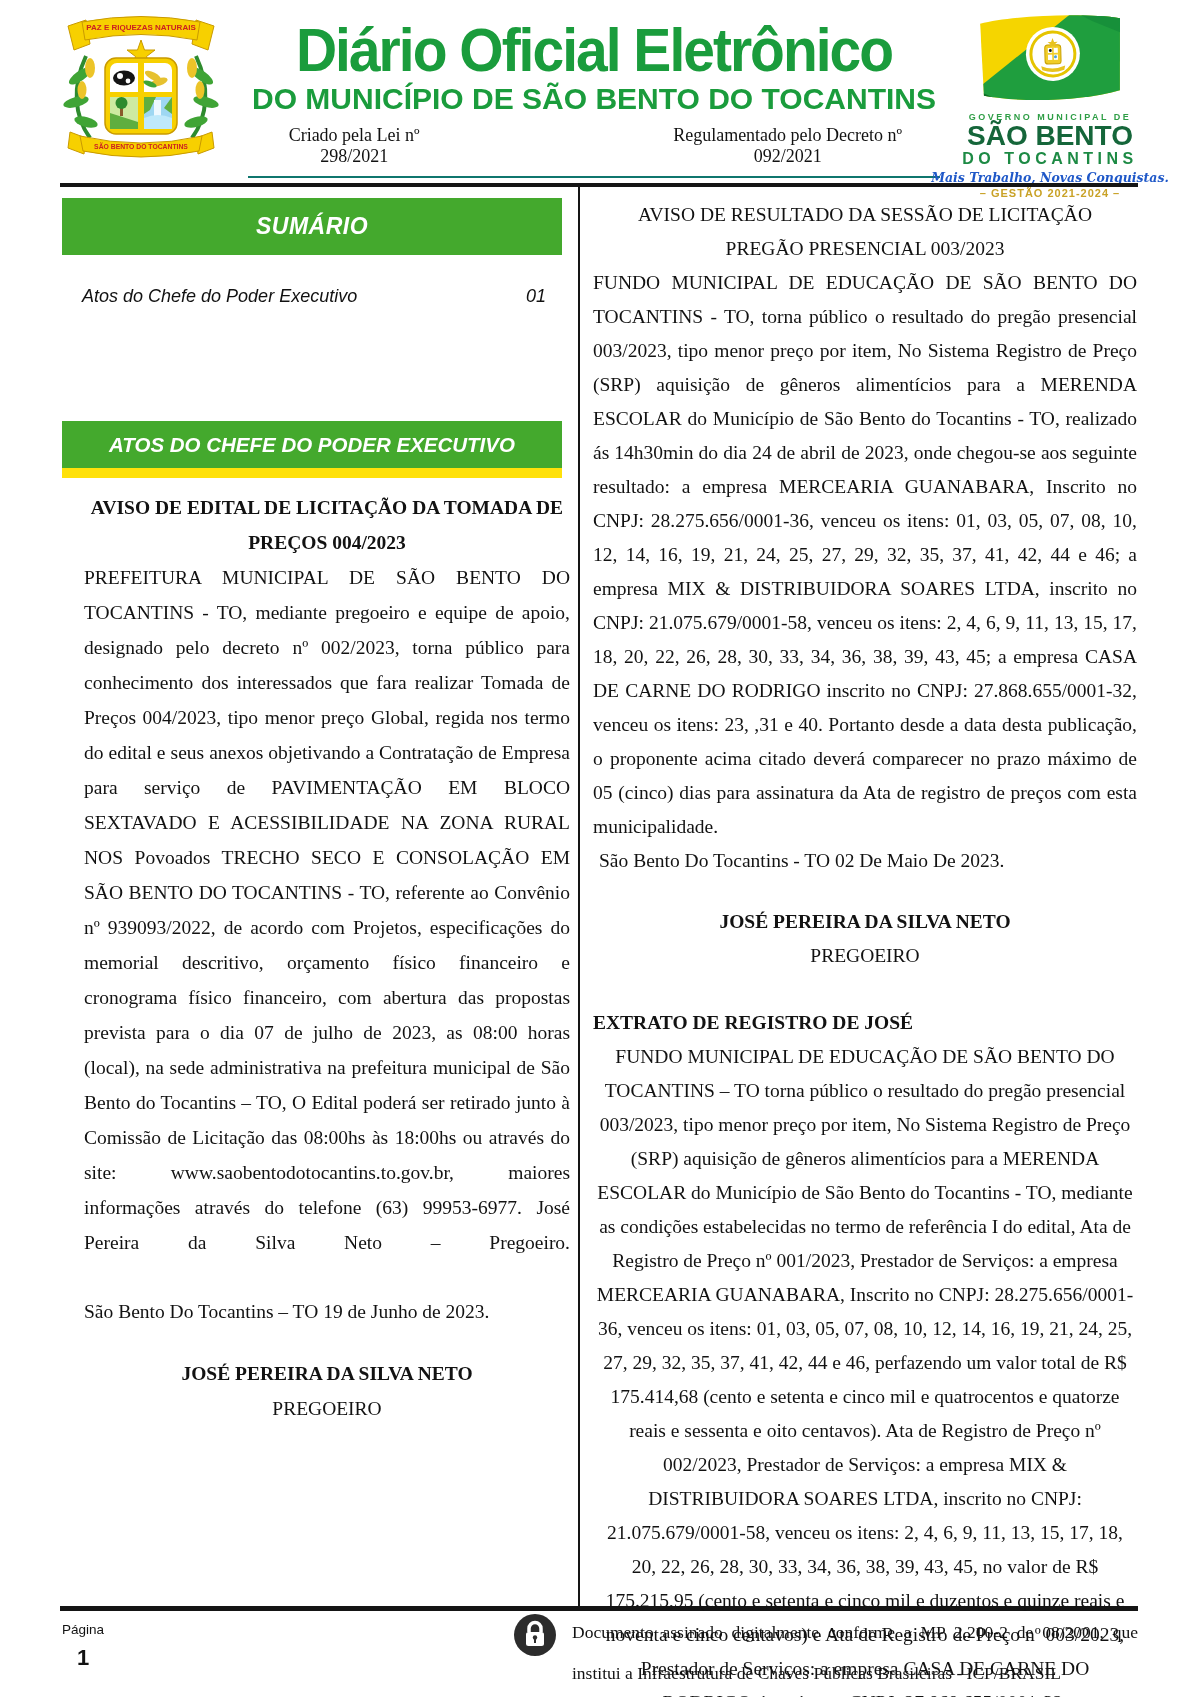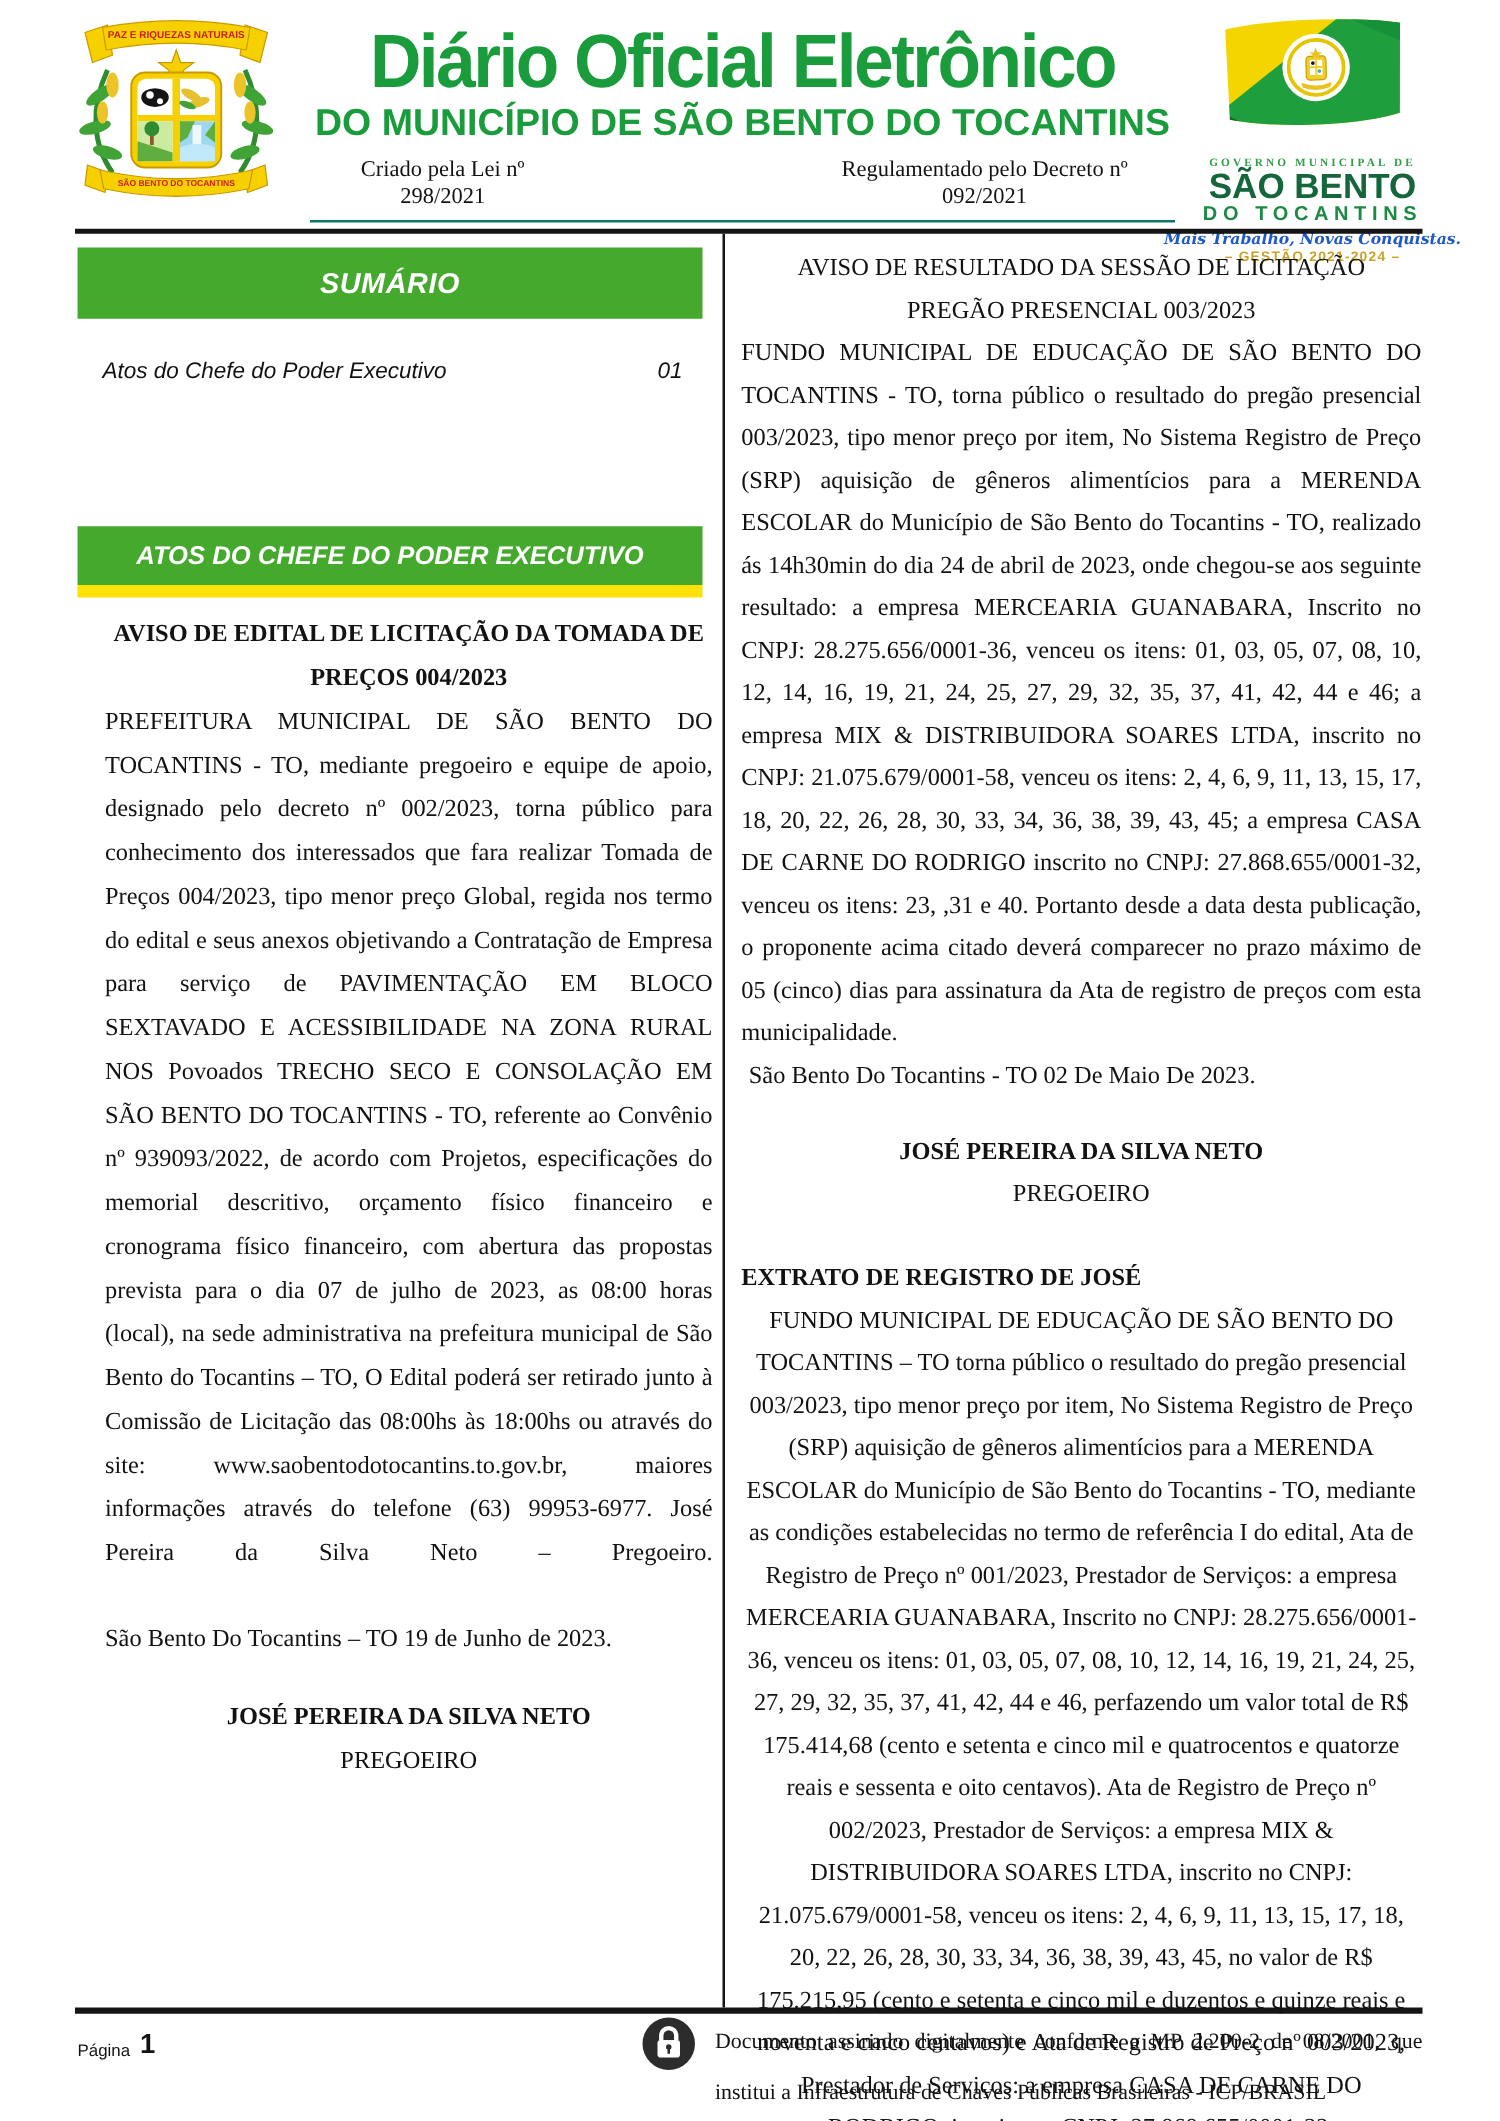--- a/index.html
+++ b/index.html
@@ -10,21 +10,21 @@
   .crest{position:absolute;left:46px;top:10px;}
   .masthead{position:absolute;left:248px;top:20px;width:692px;text-align:center;}
   .m-title{font-family:"Liberation Sans",sans-serif;font-weight:bold;font-size:57px;
            line-height:1.0;color:#1a9c3c;letter-spacing:-2px;transform:scale(1,1.06);transform-origin:top center;}
   .m-subtitle{font-family:"Liberation Sans",sans-serif;font-weight:bold;font-size:30px;
               color:#1a9c3c;letter-spacing:0;margin-top:5px;}
   .m-laws{display:flex;font-size:18px;margin-top:9px;padding:0 4px 9px 6px;border-bottom:2px solid #0f766e;}
   .law2{margin-left:185px;}
   .gov-logo{position:absolute;right:28px;top:12px;width:244px;text-align:center;
             font-family:"Liberation Sans",sans-serif;}
-  .gov-line{font-size:9px;font-weight:bold;color:#2f9e46;letter-spacing:2.5px;margin-top:16px;font-family:Liberation Serif, serif;}
+  .gov-line{font-size:9px;font-weight:bold;color:#2f9e46;letter-spacing:2.5px;margin-top:4px;}
   .gov-name1{font-size:28px;font-weight:bold;color:#15663a;letter-spacing:0px;line-height:1.0;}
   .gov-name2{font-size:16px;font-weight:bold;color:#1d8a44;letter-spacing:4.5px;line-height:1.15;}
   .gov-slogan{font-family:"DejaVu Serif",serif;font-style:italic;font-weight:bold;
               font-size:12.5px;color:#1f58c8;margin-top:2px;}
   .gov-term{font-size:11px;font-weight:bold;color:#c9a227;letter-spacing:1px;margin-top:2px;}
   .dateline{position:absolute;left:0;right:0;top:147px;text-align:center;font-size:19px;color:#111;}
 
   
   .rule-top{position:absolute;left:60px;top:183px;width:1078px;height:4px;background:#151515;}
   .col-divider{position:absolute;left:578px;top:187px;width:2px;height:1419px;background:#151515;}
@@ -49,22 +49,22 @@
   
   .right-col{position:absolute;left:593px;top:198px;width:544px;font-size:19.5px;line-height:34px;}
   .r-title{text-align:center;}
   .r-body1{text-align:justify;}
   .r-place{padding-left:6px;}
   .r-notice2{margin-top:33px;}
   .r-h2{font-weight:bold;}
   .r-body2{text-align:center;}
 
   
-  .page-num{position:absolute;left:62px;top:1622px;display:flex;align-items:flex-end;gap:8px;
-            font-family:"Liberation Sans",sans-serif;}
+  .page-num{position:absolute;left:62px;top:1622px;display:flex;align-items:center;gap:8px;
+            font-family:"Liberation Sans",sans-serif;flex-direction:column;}
   .page-label{font-size:13.5px;}
   .page-no{font-size:22px;font-weight:bold;}
   .lock-wrap{position:absolute;left:513px;top:1613px;width:44px;height:44px;}
   .foot-note{position:absolute;left:572px;top:1612px;width:566px;font-size:17.5px;line-height:41px;}
   .fn1{text-align:justify;text-align-last:justify;}
   .fn2{text-align:left;}
 </style>
 </head>
 <body>
 

